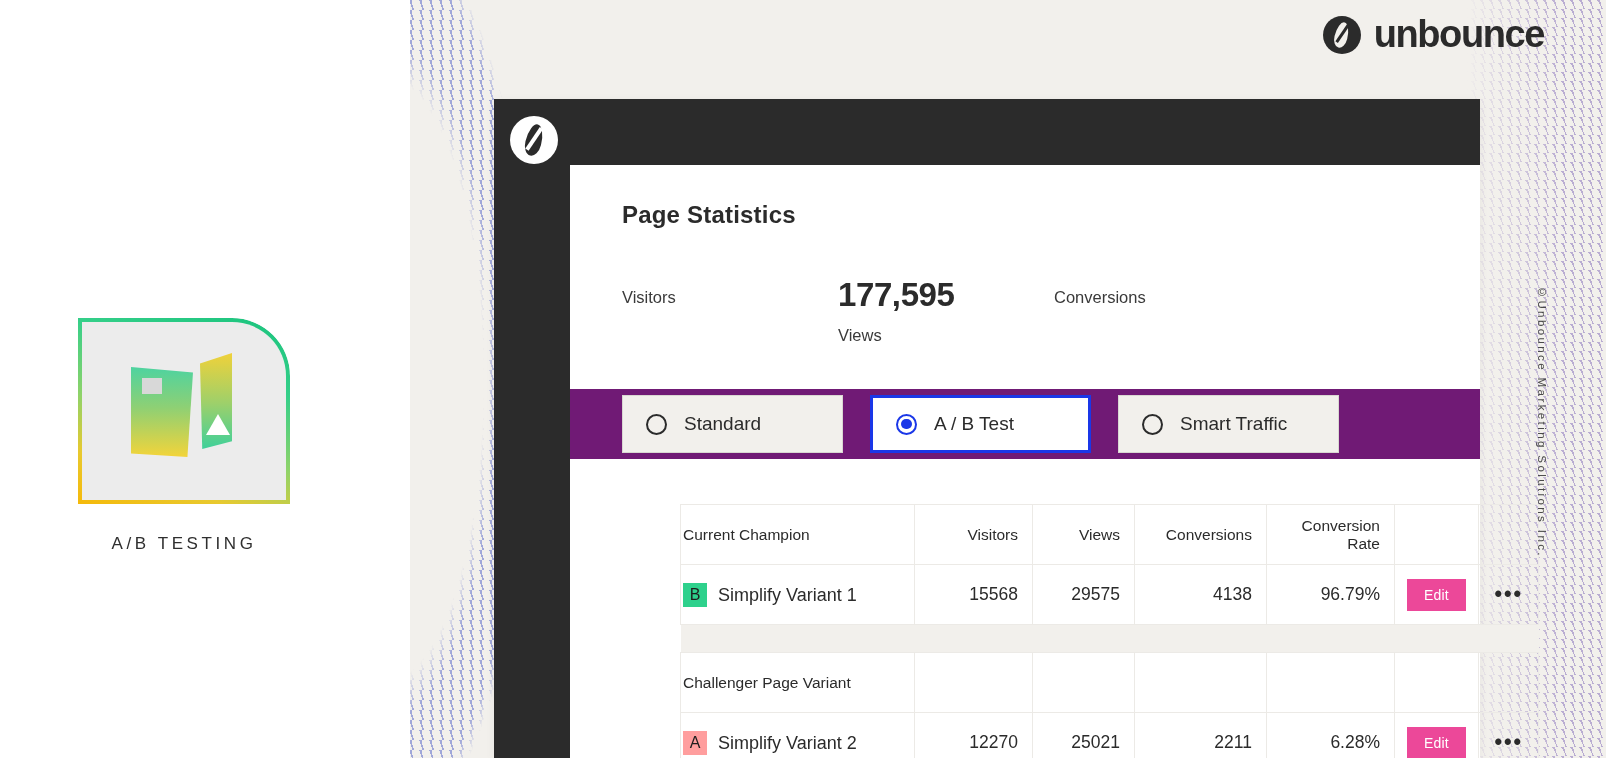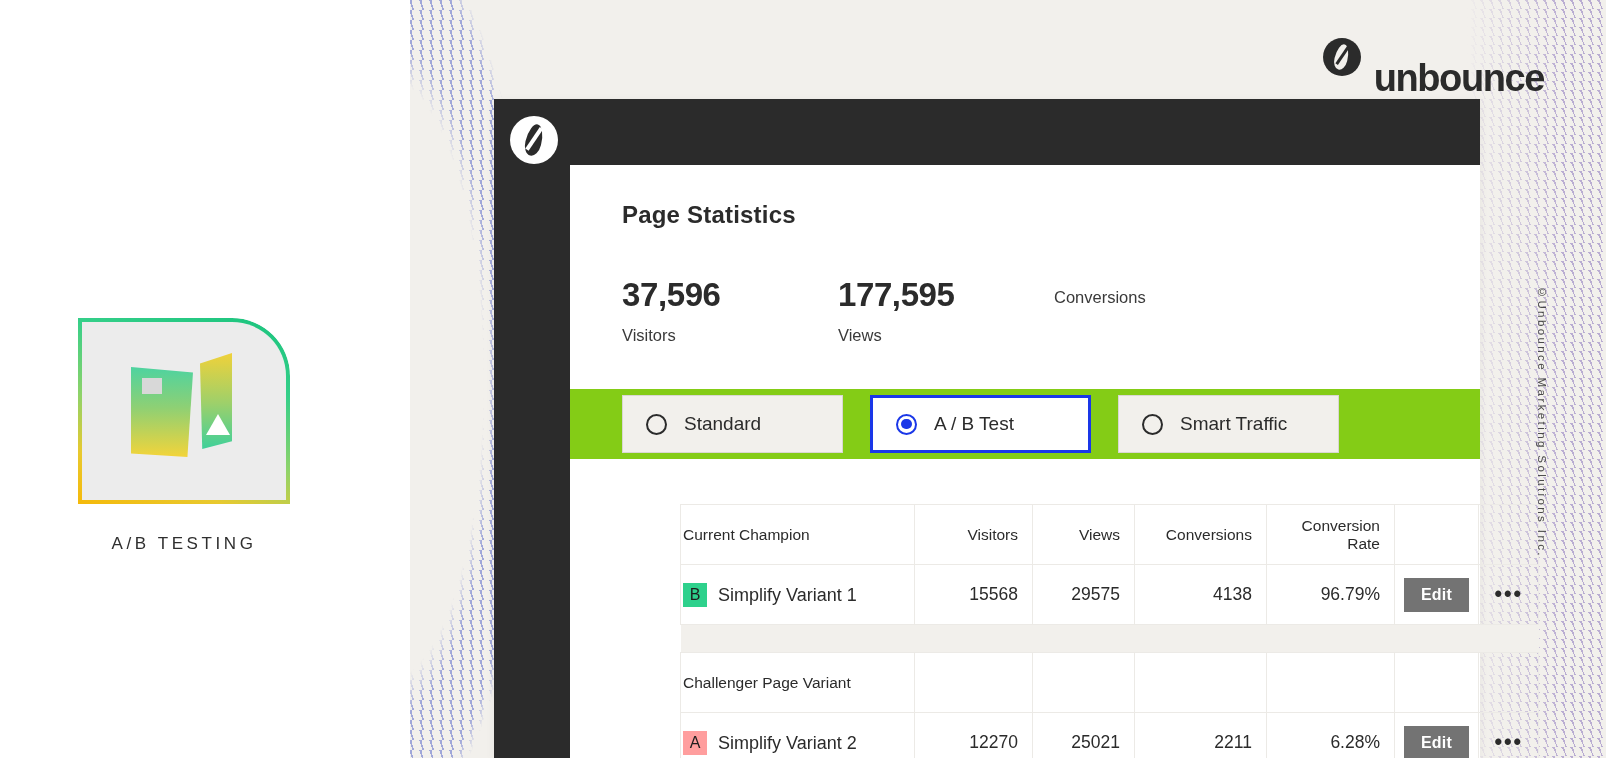--- a/index.html
+++ b/index.html
@@ -96,21 +96,21 @@
     content:""; position:absolute; left:12.5px; top:6px;
     width:13px; height:26px; border-radius:50% 50% 50% 50%/60% 60% 40% 40%;
     background:#f2f0ec;
     transform:rotate(14deg);
   }
   .brand-mark::after {
     content:""; position:absolute; left:9px; top:16px;
     width:21px; height:3px; background:#2b2b2b; transform:rotate(-56deg);
   }
   .brand-text {
-    font-size:38px; font-weight:bold; color:#2b2b2b; letter-spacing:-1.4px;margin-top:44px;
+    font-size:38px; font-weight:bold; color:#2b2b2b; letter-spacing:-1.4px;
   }
 
   
   .copyright {
     position:absolute; right:58px; top:286px; z-index:40;
     writing-mode:vertical-rl;
     font-size:11.5px; letter-spacing:2.4px; color:#4a4a4a;
   }
 
   
@@ -151,21 +151,21 @@
   .stats-title {
     font-size:24px; font-weight:bold; color:#2b2b2b; letter-spacing:.2px;
   }
   .stats-row { display:flex; margin-top:47px; }
   .stat { width:216px; }
   .stat-val { font-size:33px; font-weight:bold; color:#2b2b2b; letter-spacing:-.4px; }
   .stat-lbl { font-size:16.5px; color:#3a3a3a; margin-top:12px; }
 
   
   .mode-band {
-    margin-top:44px; background:#84cc16; height:70px;
+    margin-top:44px; background:#701a75; height:70px;
     display:flex; align-items:center; padding-left:52px; gap:27px;
   }
   .mode {
     width:221px; height:58px; border:1px solid #d9d7d2; background:#f2f0ec;
     display:flex; align-items:center; padding-left:23px; gap:17px;
   }
   .mode.active { border:3px solid #1a37e8; background:#ffffff; }
   .radio {
     width:21px; height:21px; border-radius:50%;
     border:2.2px solid #2b2b2b; background:transparent;
@@ -201,22 +201,22 @@
 
   .badge {
     display:inline-flex; align-items:center; justify-content:center;
     width:24px; height:24px; font-size:16px; color:#1e1e1e;
     margin-right:11px; vertical-align:middle;
   }
   .badge.b { background:#2ed18c; }
   .badge.a { background:#ff9e9e; }
   .vname { font-size:18px; color:#2b2b2b; vertical-align:middle; }
   .edit-btn {
-    display:inline-block; background:#737373; color:#ffffff;
-    font-size:16px; font-weight:bold; padding:8px 17px;
+    display:inline-block; background:#ec4899; color:#ffffff;
+    font-size:14px; font-weight:normal; padding:8px 17px;
     letter-spacing:.2px;
   }
   .dots-menu { font-size:23px; color:#2b2b2b; letter-spacing:1.5px; line-height:1; }
   .num { font-size:17.5px; }
 </style>
 </head>
 <body>
 
 <div id="root">
 
@@ -248,21 +248,20 @@
     <div class="app-sidebar"></div>
     <div class="app-topbar"></div>
     <div class="app-logo"></div>
 
     <div class="app-body">
 
       <div class="stats-sec">
         <div class="stats-title">Page Statistics</div>
         <div class="stats-row">
           <div class="stat">
-            <div class="stat-val">37,596</div>
             <div class="stat-lbl">Visitors</div>
           </div>
           <div class="stat">
             <div class="stat-val">177,595</div>
             <div class="stat-lbl">Views</div>
           </div>
           <div class="stat">
             <div class="stat-lbl">Conversions</div>
           </div>
         </div>

